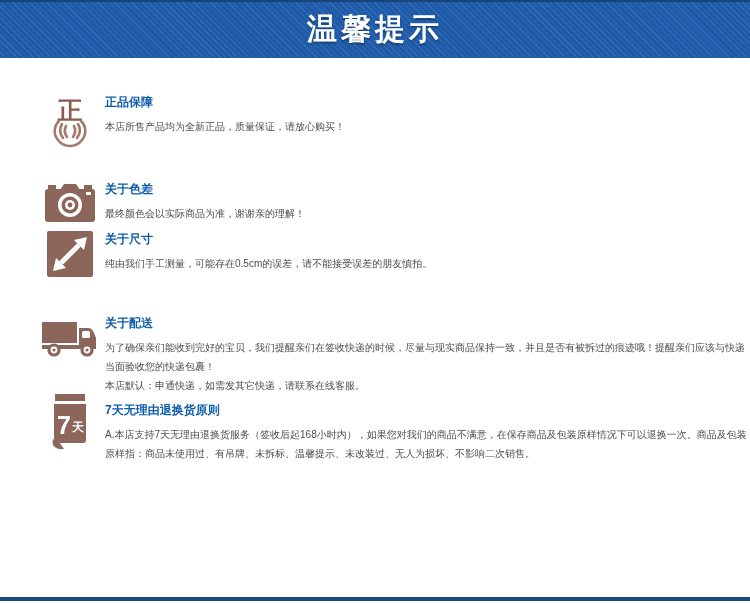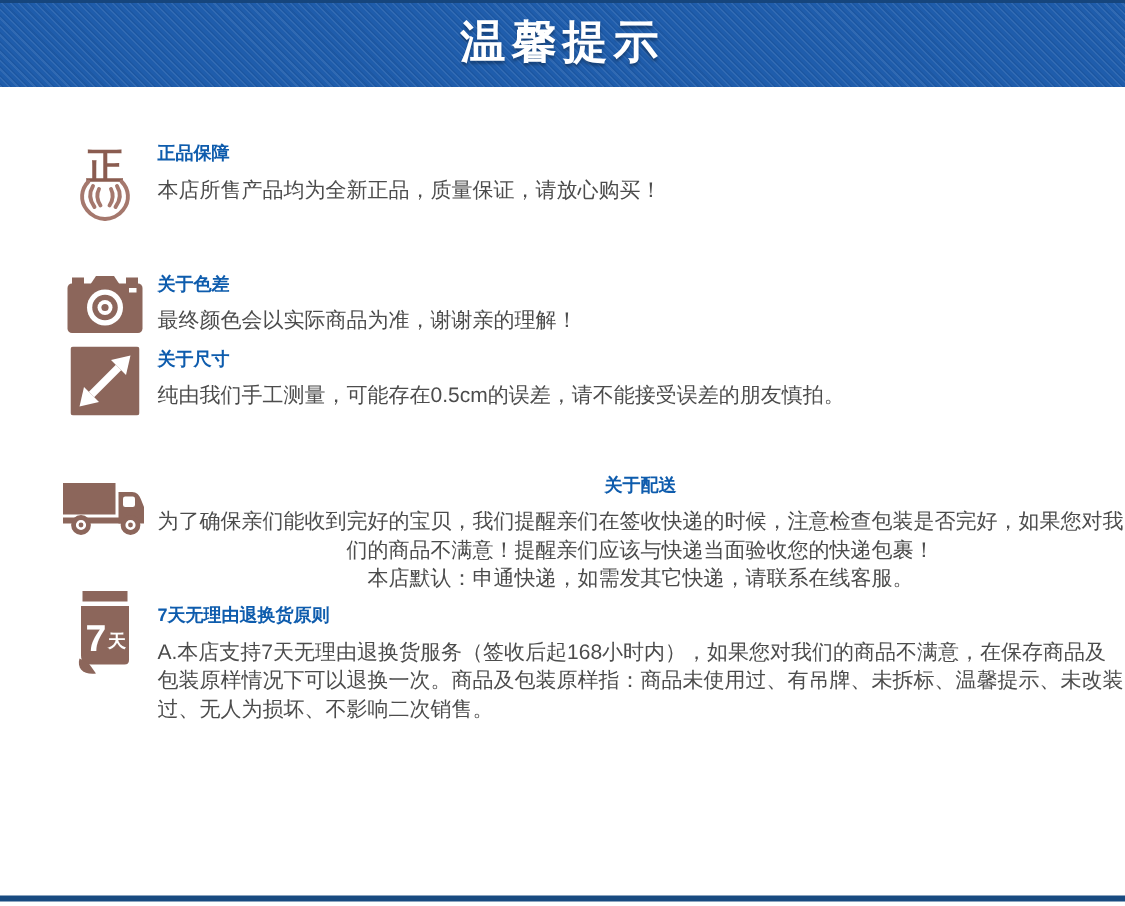--- a/index.html
+++ b/index.html
@@ -28,40 +28,40 @@
     font-weight: bold;
     letter-spacing: 4px;
     line-height: 58px;
     text-shadow: 0 2px 2px rgba(0,0,0,0.3);
   }
   .content { padding-top: 34px; }
   .tip { display: flex; }
   .tip.mb-31 { margin-bottom: 31px; }
   .tip.mb-4  { margin-bottom: 4px;  }
   .tip.mb-29 { margin-bottom: 36px; }
-  .tip.mb-5  { margin-bottom: 5px; text-align: center;  }
+  .tip.mb-5  { margin-bottom: 5px;  }
   .icon-col {
     width: 64px;
     margin-left: 38px;
     flex: 0 0 64px;
     display: flex;
     justify-content: center;
     align-items: flex-start;
     padding-top: 2px;
   }
   .text-col { margin-left: 3px; width: 644px; }
   .tip-title {
     font-size: 12px;
     line-height: 20px;
     font-weight: bold;
     color: #0e5cad;
     margin-bottom: 5px;
   }
   .tip-text {
-    font-size: 14px;
+    font-size: 10px;
     line-height: 19px;
     color: #4c4c4c;
   }
   .gap-top { margin-top: 12px; }
   .icon-7d { margin-top: -8px; }
   .footer-bar {
     position: absolute;
     left: 0; right: 0; bottom: 3px;
     height: 4px;
     background: #184a80;
@@ -143,21 +143,21 @@
           <path d="M38,9 L47,9 C50,9 52,11 53,14 L55,19 L55,30 L38,30 Z" fill="#8c665b"></path>
           <rect x="41" y="12" width="8" height="7" rx="1.5" fill="#ffffff"></rect>
           <circle cx="13" cy="31" r="5" fill="#ffffff" stroke="#8c665b" stroke-width="3.2"></circle>
           <circle cx="13" cy="31" r="1.6" fill="#8c665b"></circle>
           <circle cx="46" cy="31" r="5" fill="#ffffff" stroke="#8c665b" stroke-width="3.2"></circle>
           <circle cx="46" cy="31" r="1.6" fill="#8c665b"></circle>
         </svg>
       </div>
       <div class="text-col">
         <h3 class="tip-title">关于配送</h3>
-        <p class="tip-text">为了确保亲们能收到完好的宝贝，我们提醒亲们在签收快递的时候，注意检查包装是否完好，如果您对我们的商品不满意！提醒亲们应该与快递当面验收您的快递包裹！</p>
+        <p class="tip-text">为了确保亲们能收到完好的宝贝，我们提醒亲们在签收快递的时候，尽量与现实商品保持一致，并且是否有被拆过的痕迹哦！提醒亲们应该与快递当面验收您的快递包裹！</p>
         <p class="tip-text">本店默认：申通快递，如需发其它快递，请联系在线客服。</p>
       </div>
     </section>
 
     <section class="tip">
       <div class="icon-col">
         <svg class="icon-7d" width="40" height="58" viewBox="0 0 40 58">
           <rect x="5" y="0" width="30" height="7" fill="#8c665b"></rect>
           <path d="M4,10 L36,10 L36,46 C36,48 35,49 33,49 L11,49 C6,49 4,47 4,43 Z" fill="#8c665b"></path>
           <path d="M3,45 C1,52 6,56 14,55 L9,48 Z" fill="#8c665b"></path>

